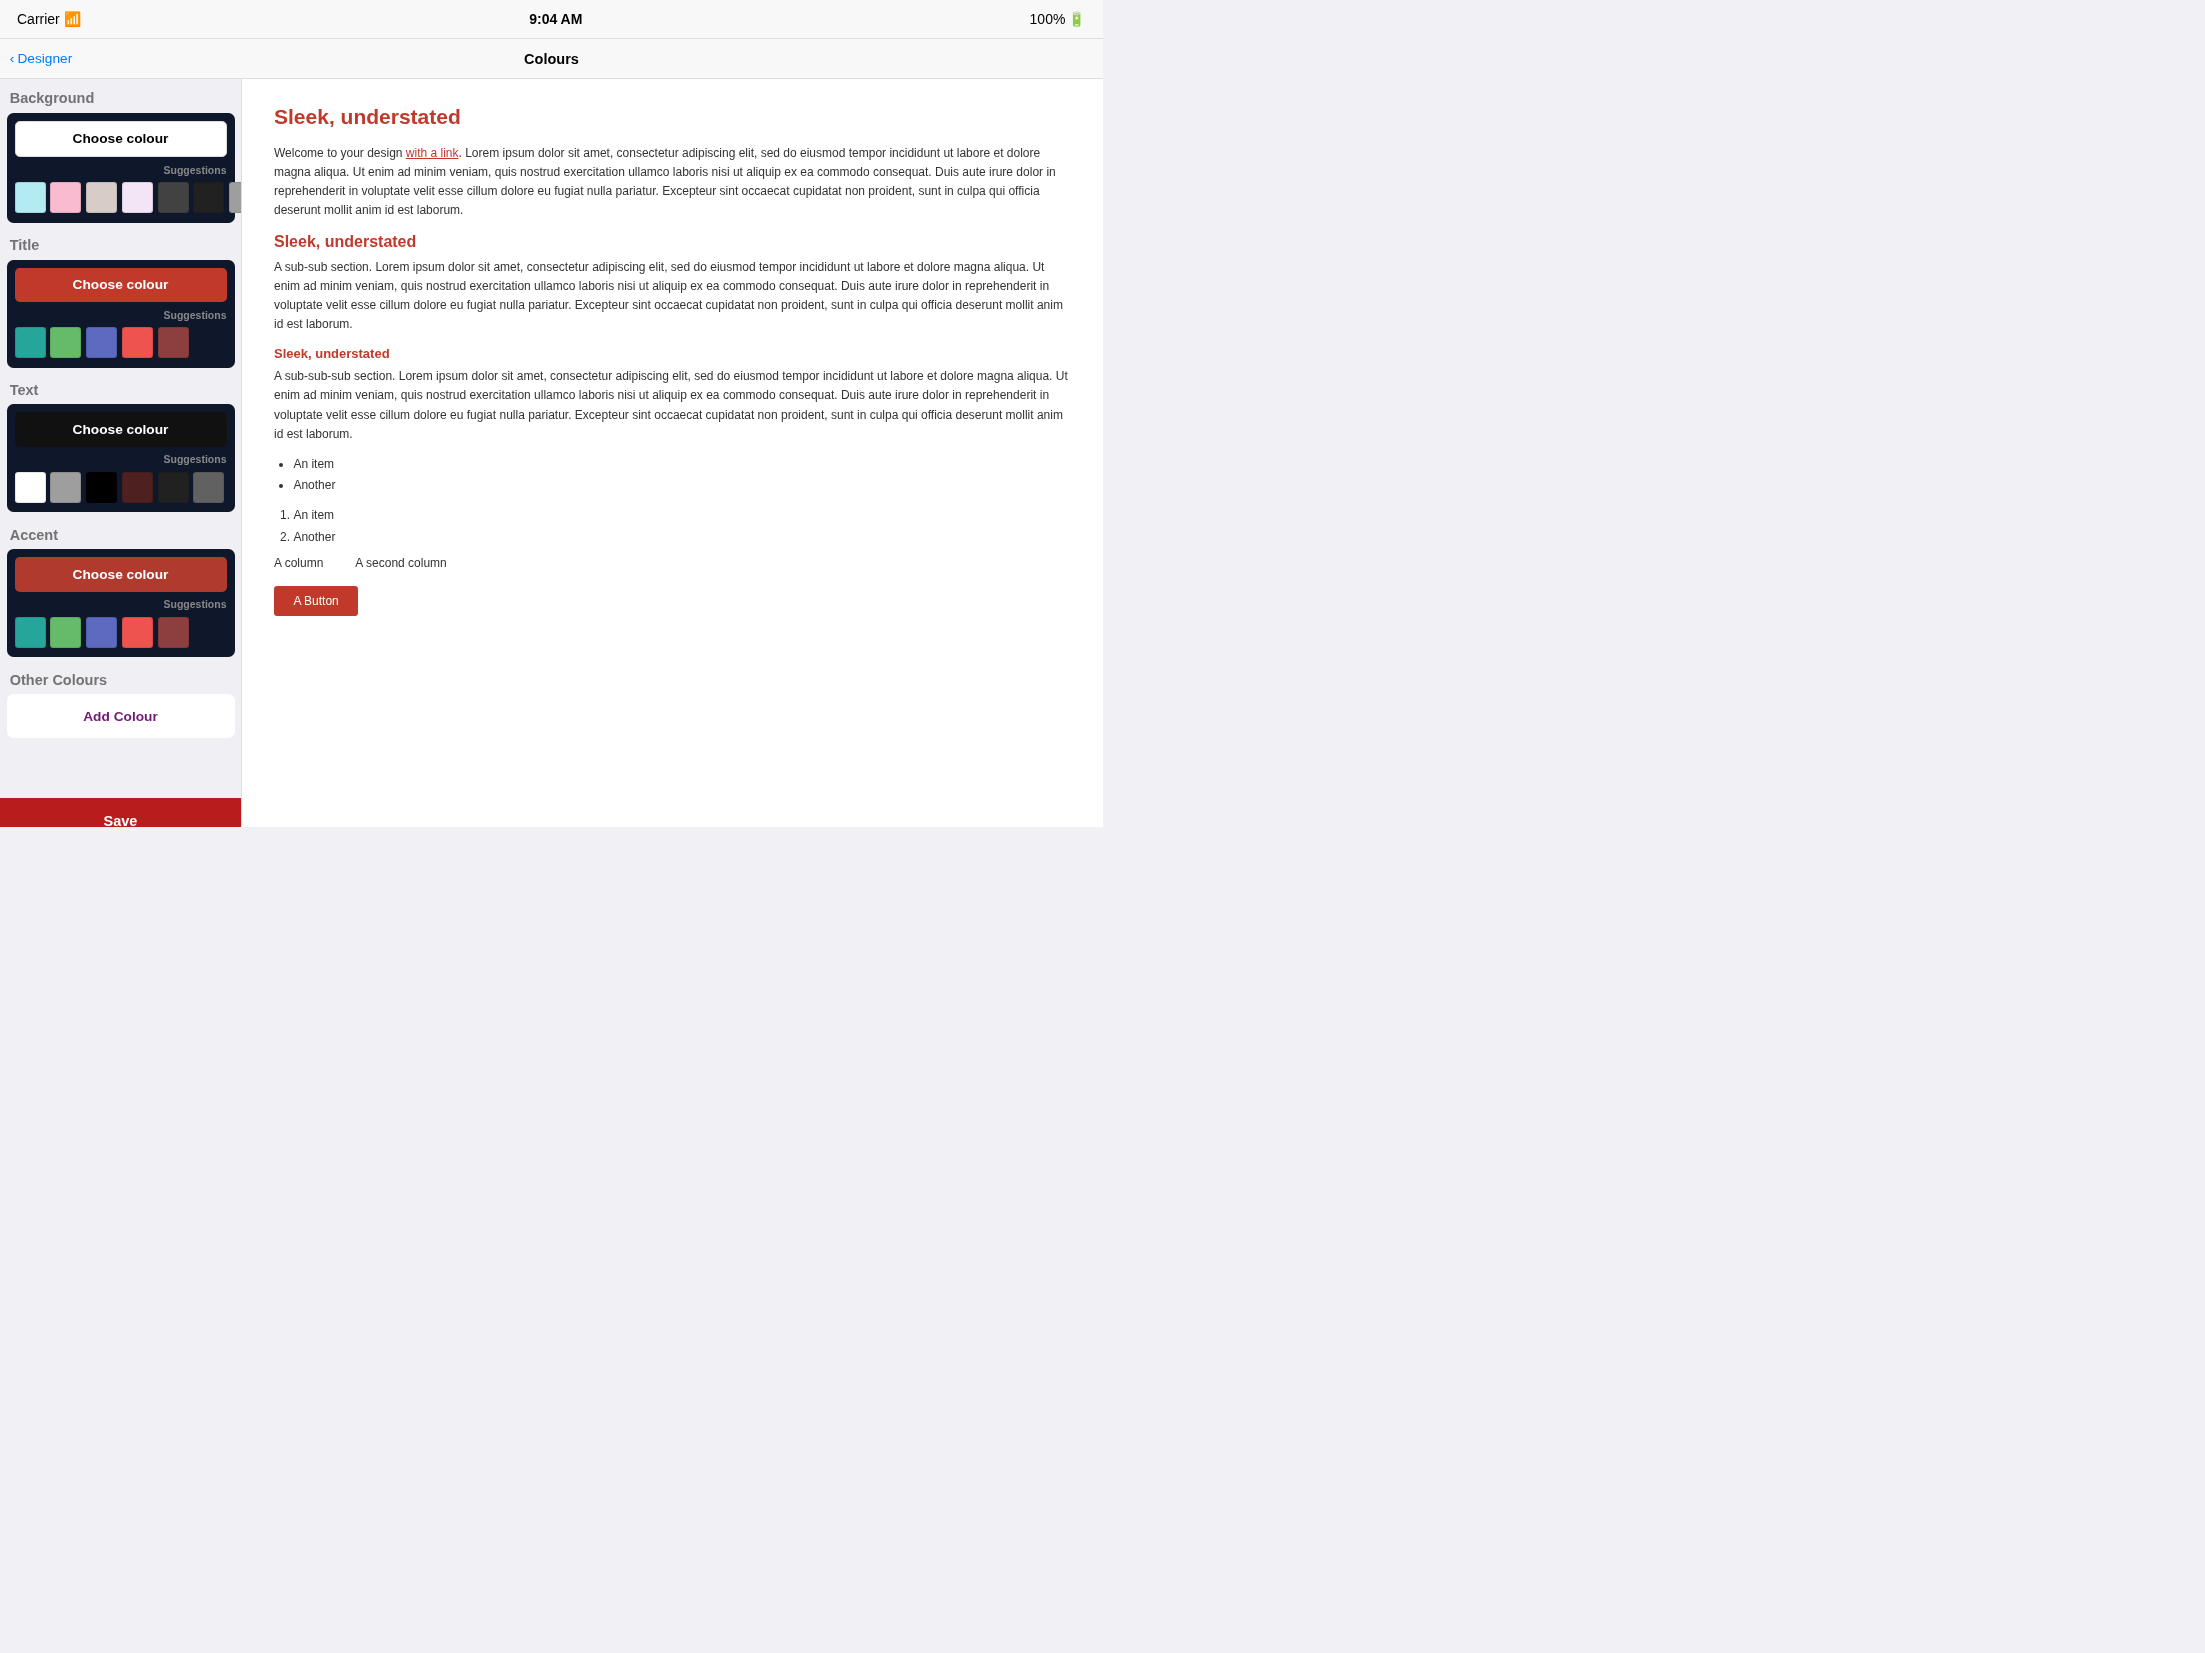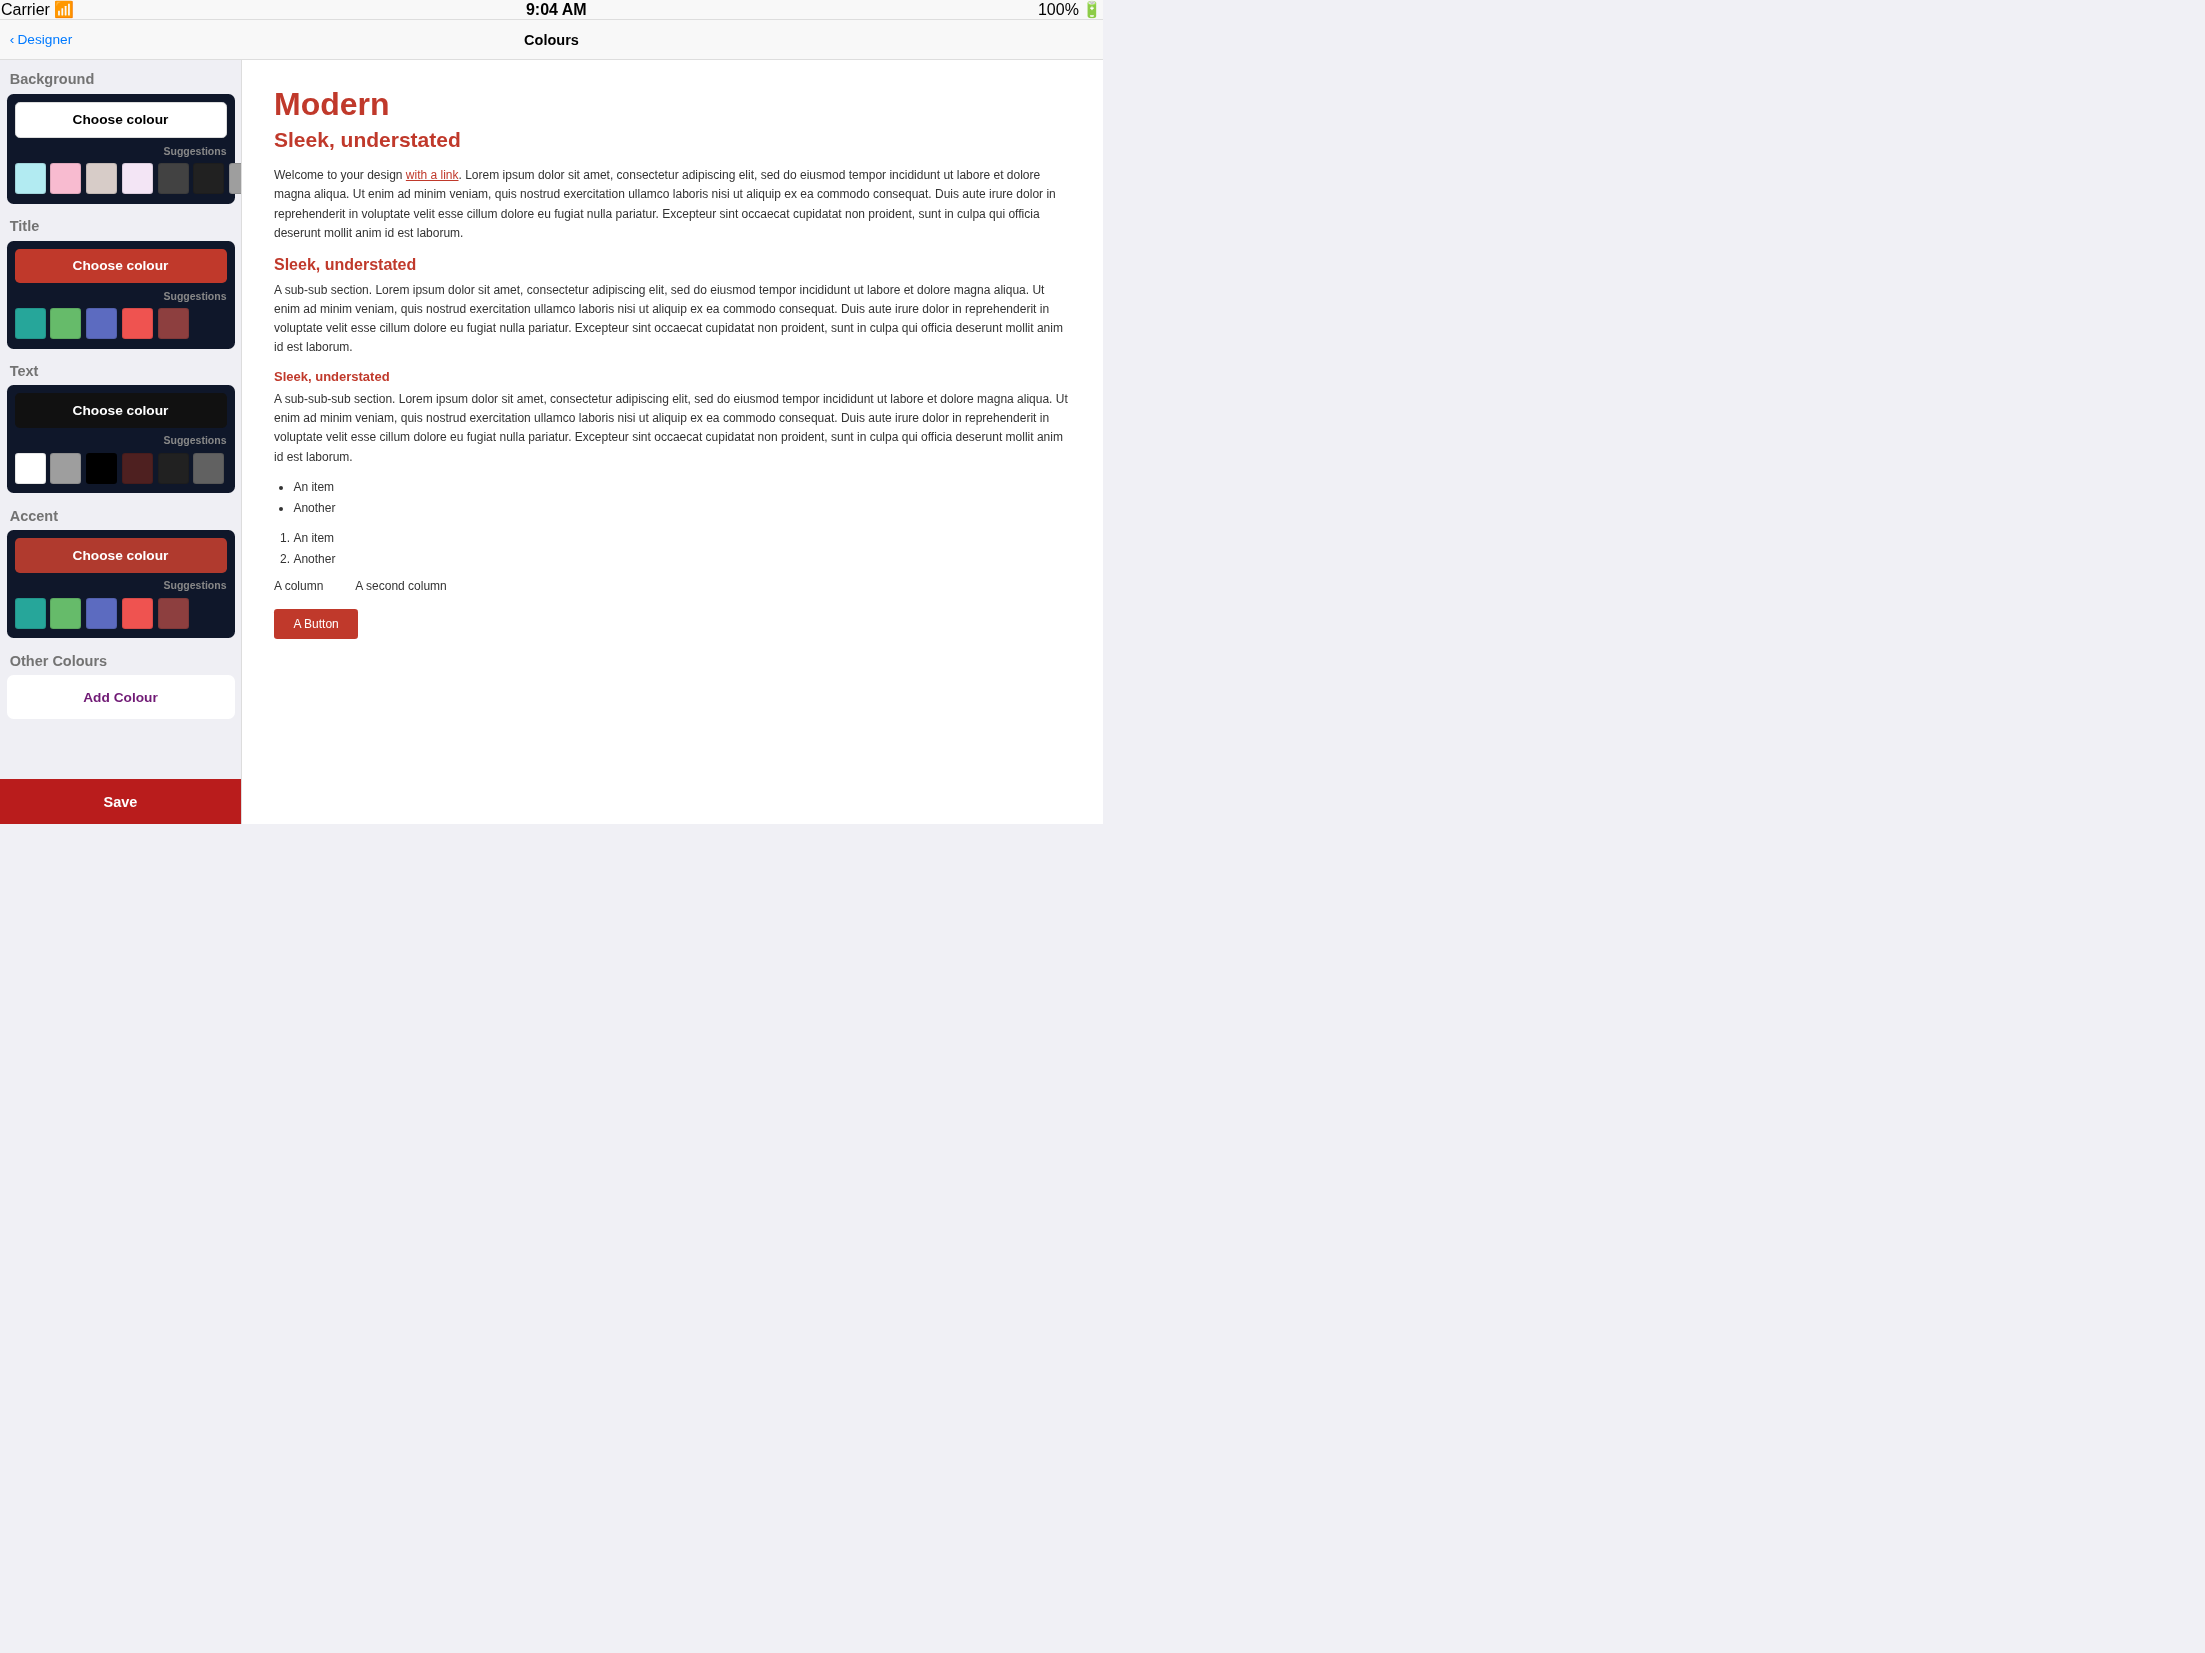--- a/index.html
+++ b/index.html
@@ -11,23 +11,23 @@
       overflow: hidden;
       font-size: 13px;
     }
 
     
     .status-bar {
       display: flex;
       justify-content: space-between;
       align-items: center;
       background: #f8f8f8;
-      padding: 0 1px;
-      height: 20px;
-      font-size: 16px;
+      padding: 0 17px;
+      height: 39px;
+      font-size: 14px;
       font-weight: 500;
       border-bottom: 0.8px solid #ddd;
     }
     .status-left { display: flex; align-items: center; gap: 4.8px; }
     .status-center { font-weight: 600; }
     .status-right { display: flex; align-items: center; gap: 3.2px; }
 
     
     .nav-bar {
       display: flex;
@@ -347,21 +347,20 @@
       </div>
 
     </div>
 
     <div class="save-bar">
       <button class="save-btn">Save</button>
     </div>
   </div>
 
   <div class="preview-area">
-    <h1 class="preview-h1">Modern</h1>
     <h2 class="preview-h2">Sleek, understated</h2>
 
     <p class="preview-body">Welcome to your design <a class="preview-link">with a link</a>. Lorem ipsum dolor sit amet, consectetur adipiscing elit, sed do eiusmod tempor incididunt ut labore et dolore magna aliqua. Ut enim ad minim veniam, quis nostrud exercitation ullamco laboris nisi ut aliquip ex ea commodo consequat. Duis aute irure dolor in reprehenderit in voluptate velit esse cillum dolore eu fugiat nulla pariatur. Excepteur sint occaecat cupidatat non proident, sunt in culpa qui officia deserunt mollit anim id est laborum.</p>
 
     <h3 class="preview-h3">Sleek, understated</h3>
     <p class="preview-body">A sub-sub section. Lorem ipsum dolor sit amet, consectetur adipiscing elit, sed do eiusmod tempor incididunt ut labore et dolore magna aliqua. Ut enim ad minim veniam, quis nostrud exercitation ullamco laboris nisi ut aliquip ex ea commodo consequat. Duis aute irure dolor in reprehenderit in voluptate velit esse cillum dolore eu fugiat nulla pariatur. Excepteur sint occaecat cupidatat non proident, sunt in culpa qui officia deserunt mollit anim id est laborum.</p>
 
     <h4 class="preview-h4">Sleek, understated</h4>
     <p class="preview-body">A sub-sub-sub section. Lorem ipsum dolor sit amet, consectetur adipiscing elit, sed do eiusmod tempor incididunt ut labore et dolore magna aliqua. Ut enim ad minim veniam, quis nostrud exercitation ullamco laboris nisi ut aliquip ex ea commodo consequat. Duis aute irure dolor in reprehenderit in voluptate velit esse cillum dolore eu fugiat nulla pariatur. Excepteur sint occaecat cupidatat non proident, sunt in culpa qui officia deserunt mollit anim id est laborum.</p>
 

